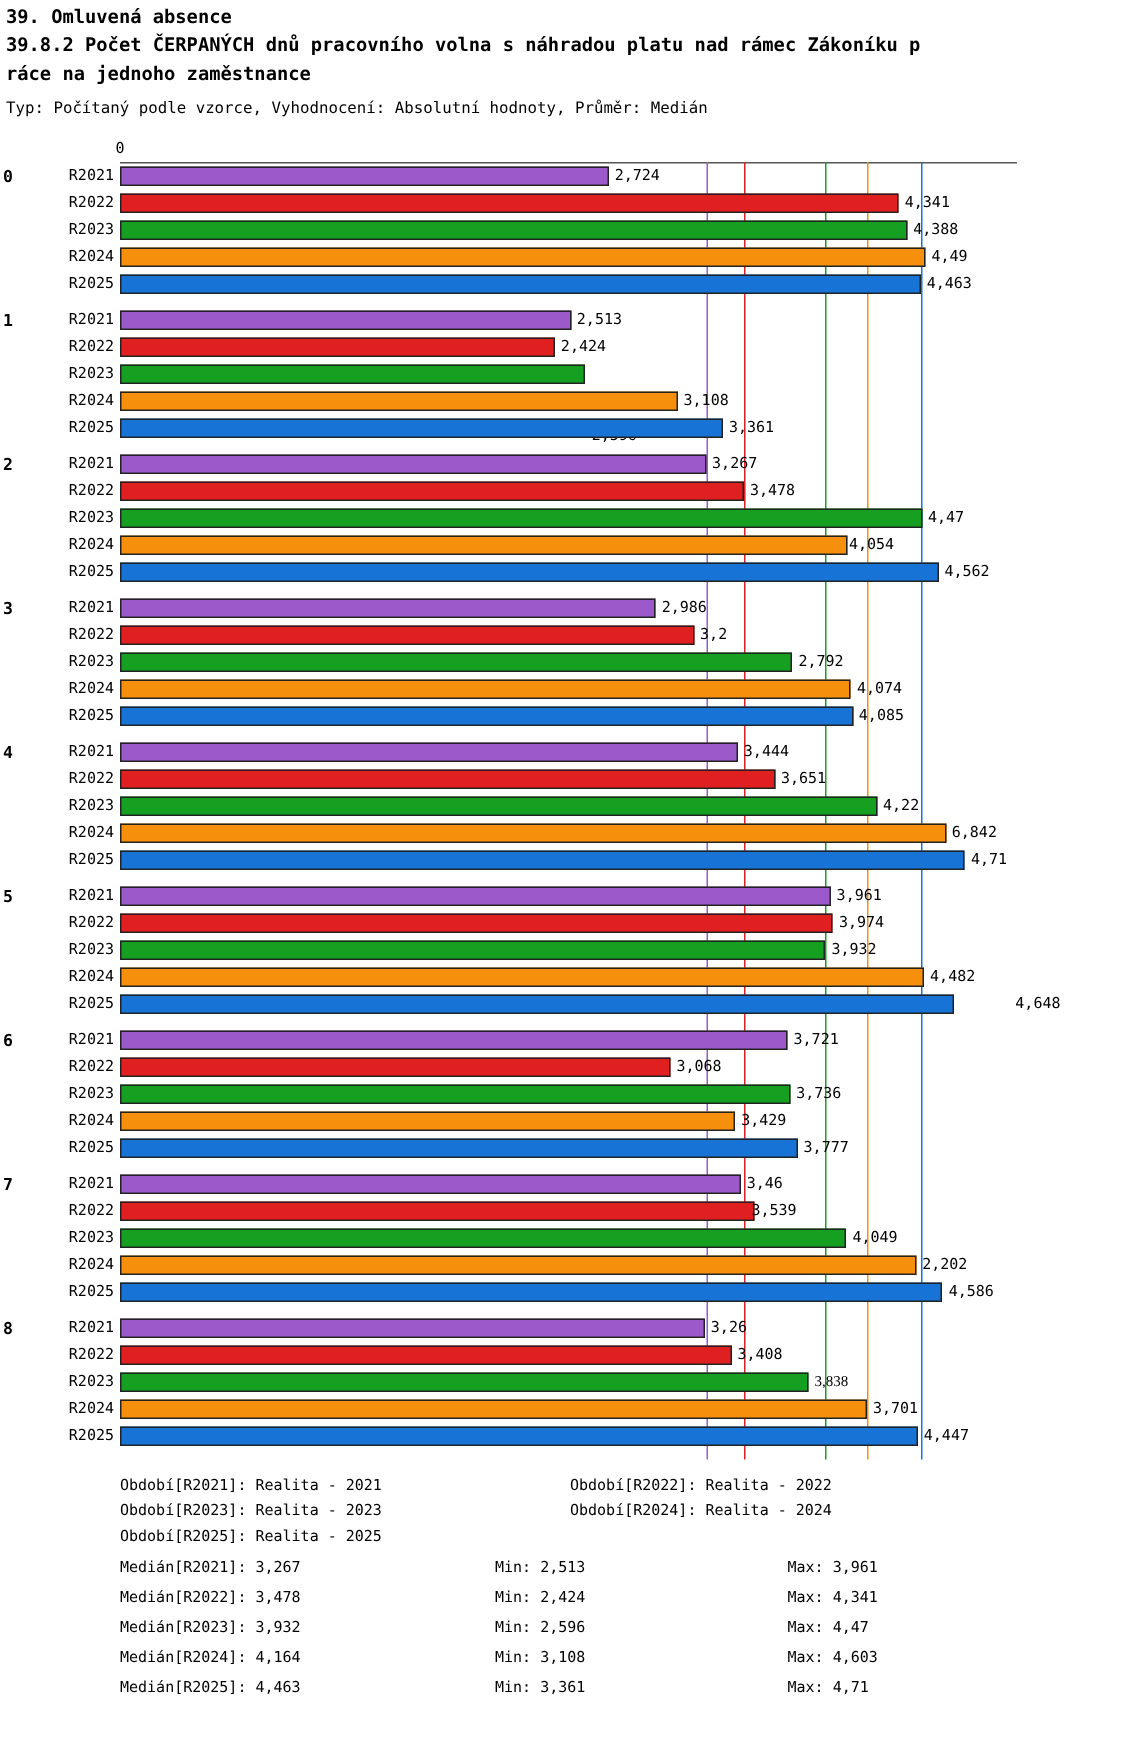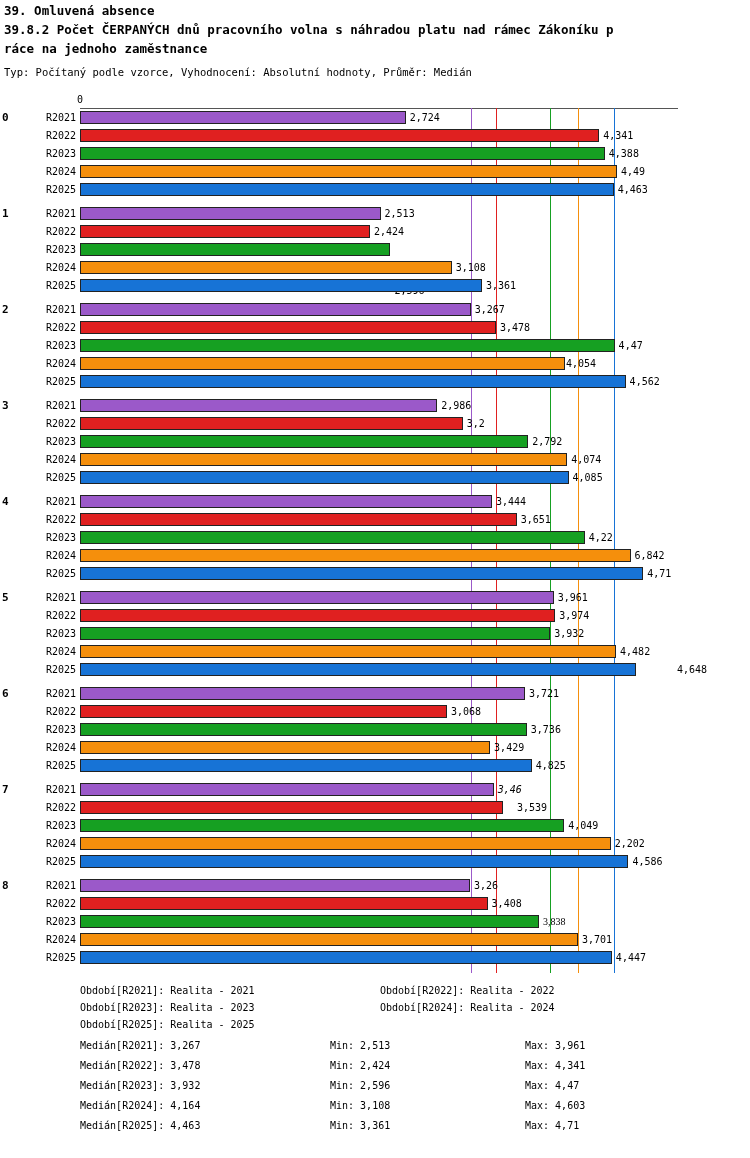--- a/index.html
+++ b/index.html
@@ -171,30 +171,30 @@
       <div class="bar b2022" style="top: 21px; left: 0px; width: 366.933px;"></div>
       <div class="val" style="top: 21px; left: 370.933px;">3,068</div>
       <div class="ylab" style="top: 39px;">R2023</div>
       <div class="bar b2023" style="top: 39px; left: 0px; width: 446.826px;"></div>
       <div class="val" style="top: 39px; left: 450.826px;">3,736</div>
       <div class="ylab" style="top: 57px;">R2024</div>
       <div class="bar b2024" style="top: 57px; left: 0px; width: 410.108px;"></div>
       <div class="val" style="top: 57px; left: 414.108px;">3,429</div>
       <div class="ylab" style="top: 75px;">R2025</div>
       <div class="bar b2025" style="top: 75px; left: 0px; width: 451.729px;"></div>
-      <div class="val" style="top: 75px; left: 455.729px;">4,825</div>
+      <div class="val" style="top: 75px; left: 455.729px;">3,777</div>
     </div>
     <div class="grp" style="top: 672px; height: 96px;">
       <div class="glab" style="top: 3px;">7</div>
       <div class="ylab" style="top: 3px;">R2021</div>
       <div class="bar b2021" style="top: 3px; left: 0px; width: 413.816px;"></div>
-      <div class="val" style="top: 3px; left: 417.816px; font-style: italic;">3,46</div>
+      <div class="val" style="top: 3px; left: 417.816px;">3,46</div>
       <div class="ylab" style="top: 21px;">R2022</div>
       <div class="bar b2022" style="top: 21px; left: 0px; width: 423.264px;"></div>
-      <div class="val" style="top: 21px; left: 437px; text-align: right;">3,539</div>
+      <div class="val" style="top: 21px; left: 421px; text-align: right;">3,539</div>
       <div class="ylab" style="top: 39px;">R2023</div>
       <div class="bar b2023" style="top: 39px; left: 0px; width: 484.26px;"></div>
       <div class="val" style="top: 39px; left: 488.26px;">4,049</div>
       <div class="ylab" style="top: 57px;">R2024</div>
       <div class="bar b2024" style="top: 57px; left: 0px; width: 530.785px;"></div>
       <div class="val" style="top: 57px; left: 534.785px;">2,202</div>
       <div class="ylab" style="top: 75px;">R2025</div>
       <div class="bar b2025" style="top: 75px; left: 0px; width: 548.486px;"></div>
       <div class="val" style="top: 75px; left: 552.486px;">4,586</div>
     </div>

